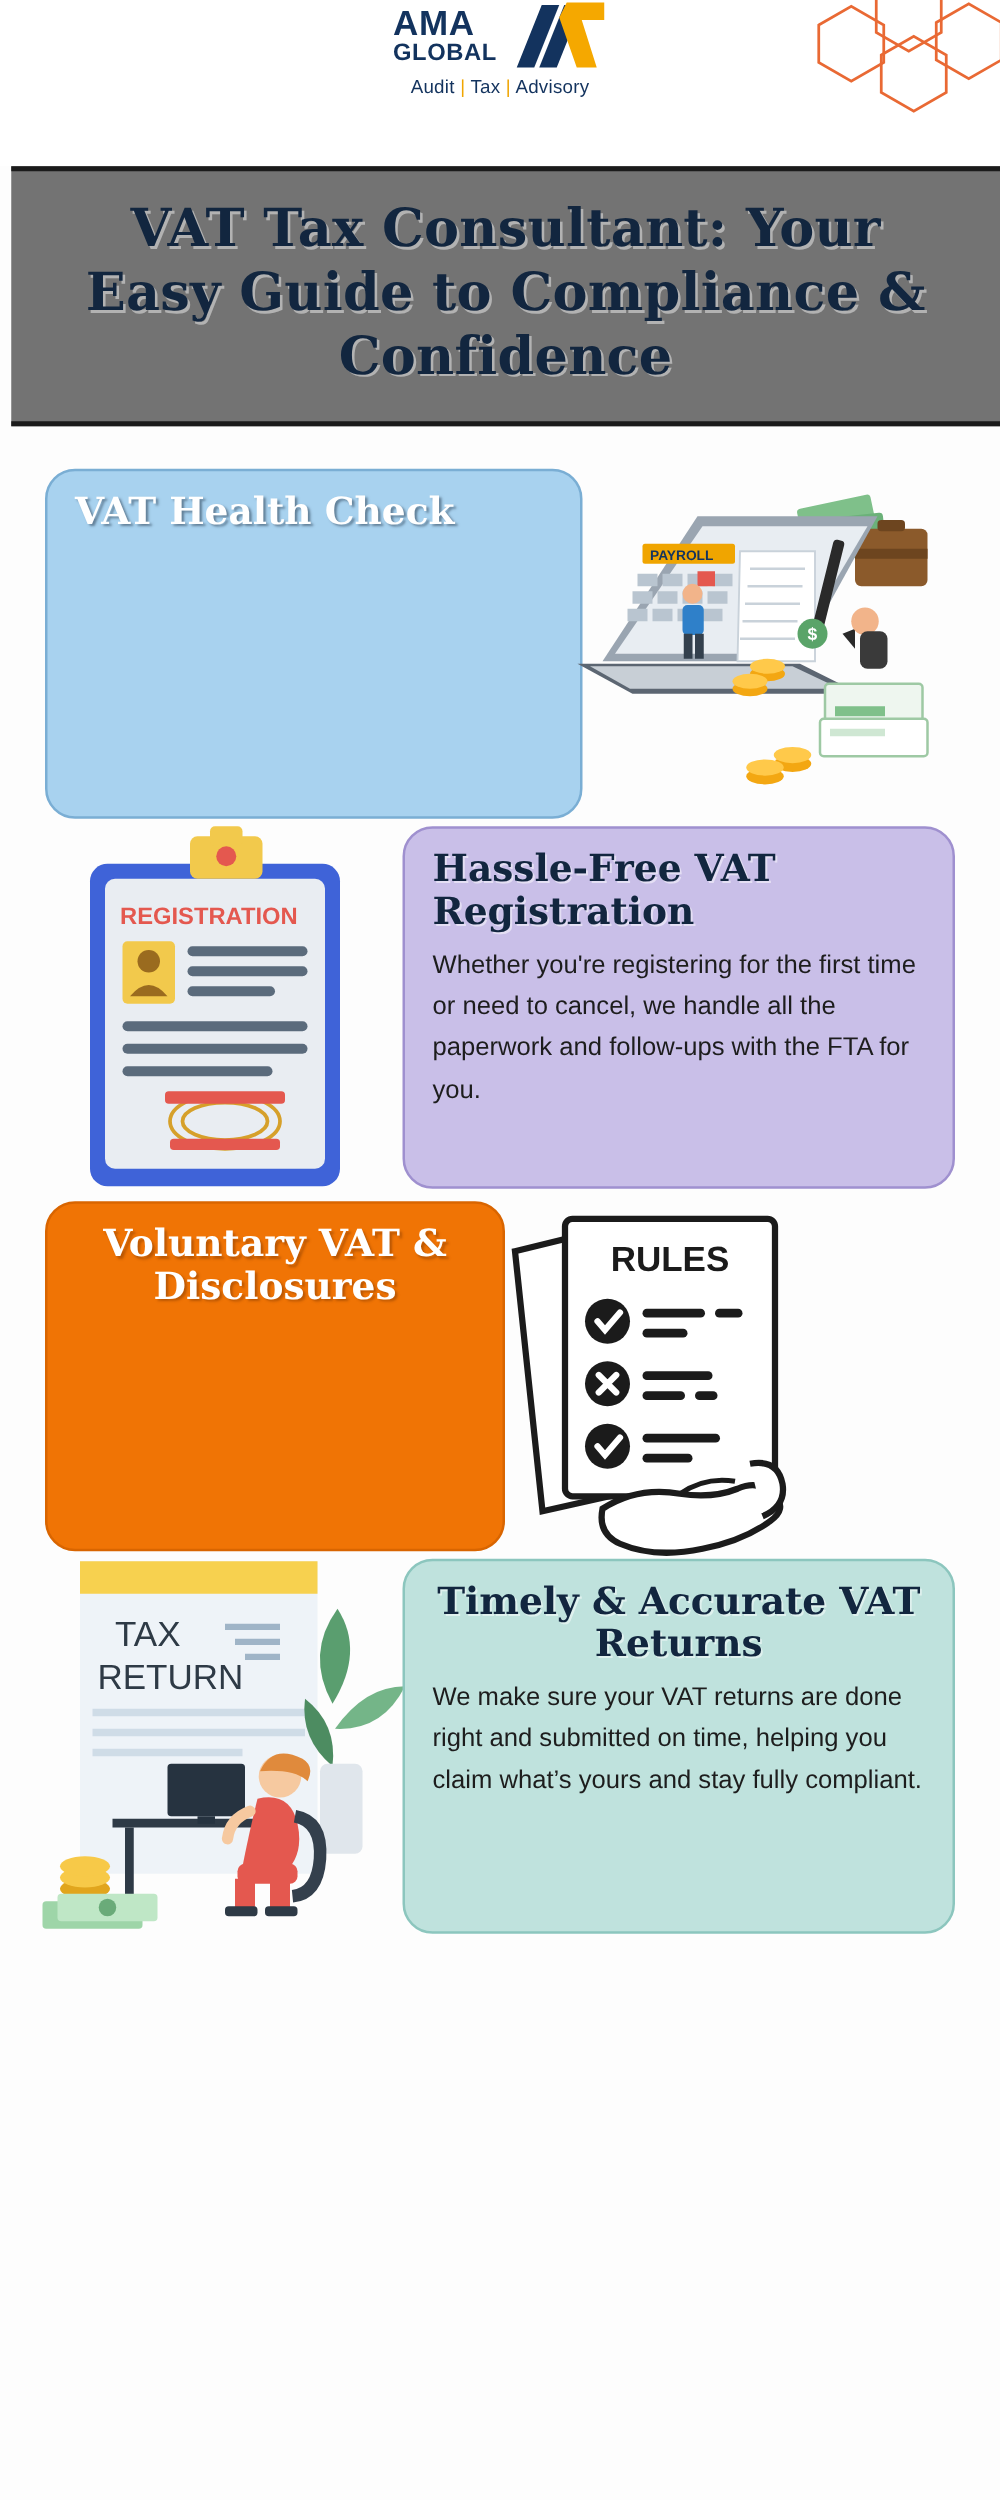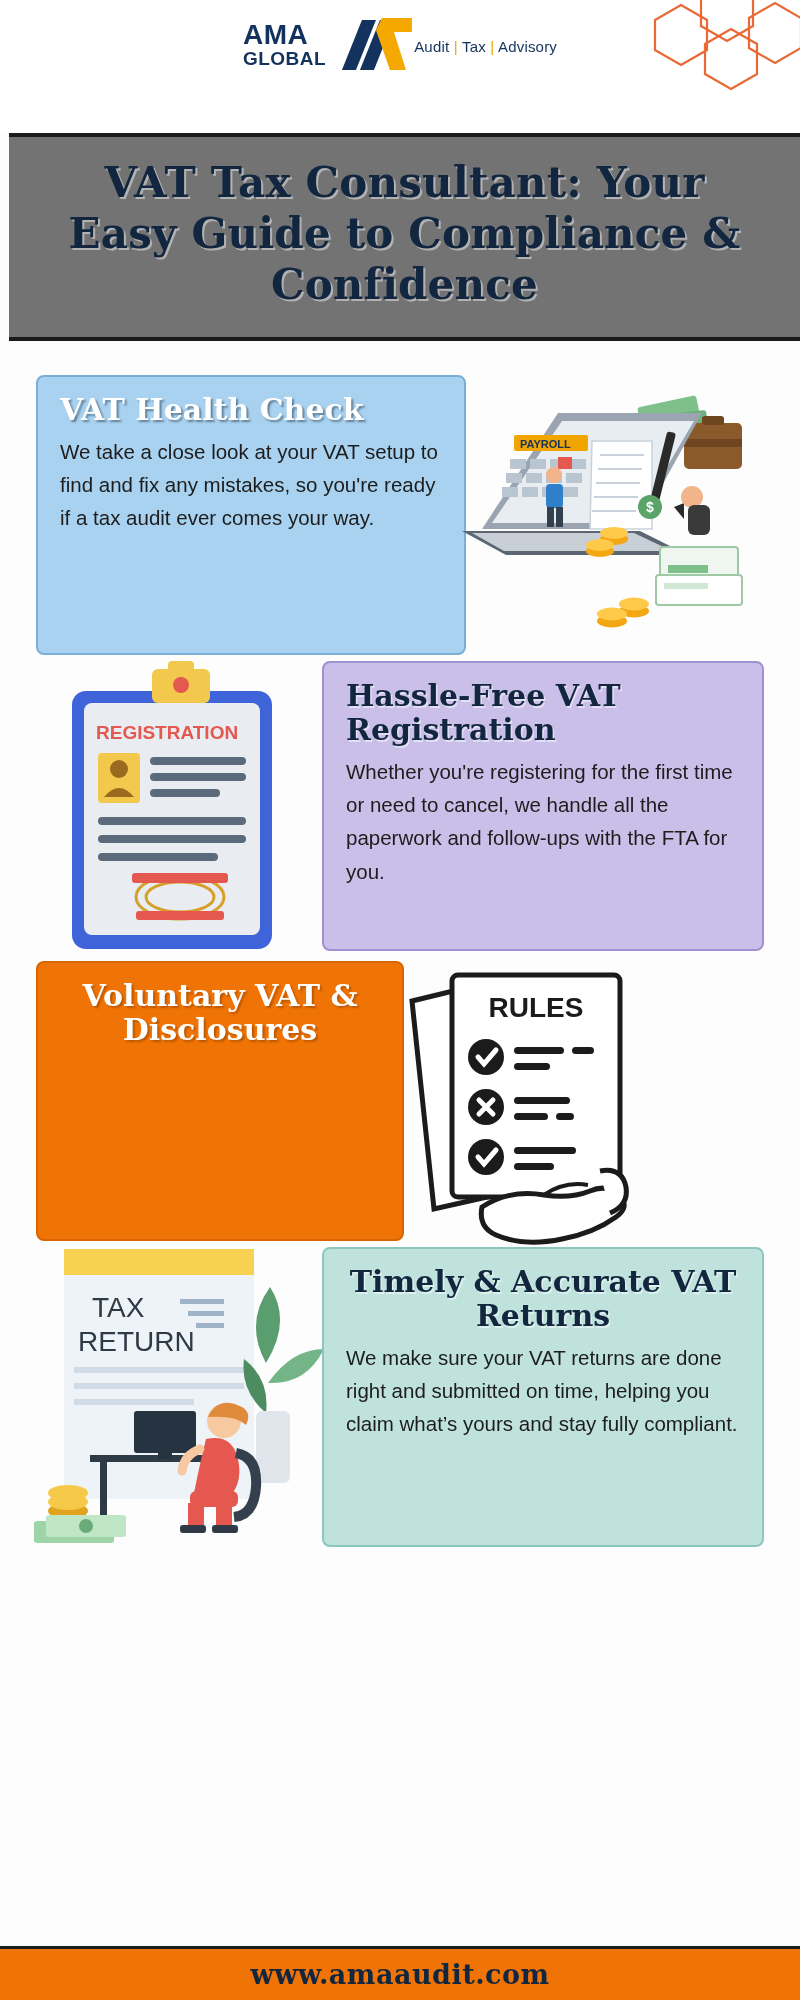--- a/index.html
+++ b/index.html
@@ -20,25 +20,25 @@
 
   
   .header {
     position: relative;
     height: 133px;
     background: #ffffff;
   }
   .logo-wrap {
     position: absolute;
     left: 50%;
-    top: 16px;
+    top: 0;
     transform: translateX(-50%);
     text-align: center;
     display: flex;
-    flex-direction: row;
+    flex-direction: column;
     align-items: center;
   }
   .logo-row {
     display: flex;
     align-items: center;
     gap: 10px;
   }
   .logo-text {
     text-align: left;
     line-height: 1.0;
@@ -102,21 +102,21 @@
   }
 
   
   .section {
     position: relative;
     display: flex;
     align-items: stretch;
     padding: 0 22px;
   }
   .card {
-    border-radius: 8px;
+    border-radius: 24px;
     padding: 16px 22px 20px 22px;
     position: relative;
   }
   .card h2 {
     font-family: "DejaVu Serif", serif;
     font-size: 30px;
     line-height: 1.14;
     font-weight: bold;
     color: #12263f;
     text-shadow: 1.5px 1.5px 0 rgba(255,255,255,0.5);
@@ -238,21 +238,20 @@
     </div>
   </div>
 
   <div class="title-banner">
     <h1>VAT Tax Consultant: Your Easy Guide to Compliance &amp; Confidence</h1>
   </div>
 
   <div class="section sec1">
     <div class="card">
       <h2>VAT Health Check</h2>
-      <p>We take a close look at your VAT setup to find and fix any mistakes, so you're ready if a tax audit ever comes your way.</p>
     </div>
     <div class="art">
       <svg width="290" height="270" viewBox="0 0 290 270" style="position:absolute; left:-4px; top:4px;">
 
         <g>
           <rect x="178" y="22" width="60" height="34" rx="3" fill="#7fc08a" transform="rotate(-12 208 39)"></rect>
           <rect x="186" y="34" width="60" height="34" rx="3" fill="#6bb179" transform="rotate(-6 216 51)"></rect>
           <circle cx="214" cy="48" r="9" fill="#d8f0dc"></circle>
         </g>
 
@@ -459,17 +458,14 @@
           <circle cx="56" cy="283" r="7" fill="#6aab79"></circle>
         </g>
       </svg>
     </div>
     <div class="card">
       <h2>Timely &amp; Accurate VAT Returns</h2>
       <p>We make sure your VAT returns are done right and submitted on time, helping you claim what’s yours and stay fully compliant.</p>
     </div>
   </div>
 
-  <div class="footer">
-    <a href="#">www.amaaudit.com</a>
-  </div>
 
 </div>
 
 </body></html>

